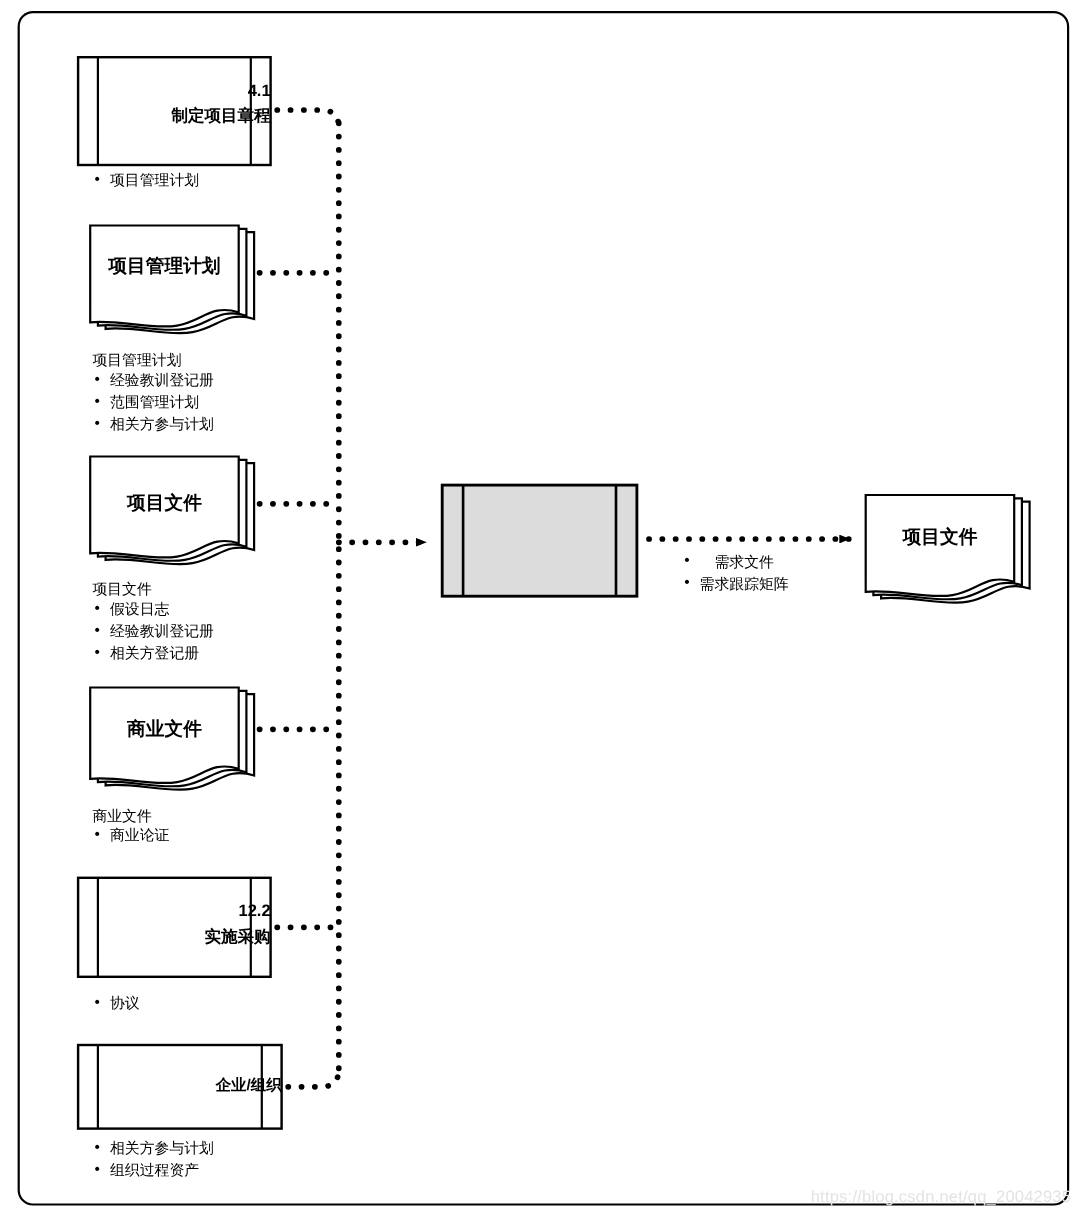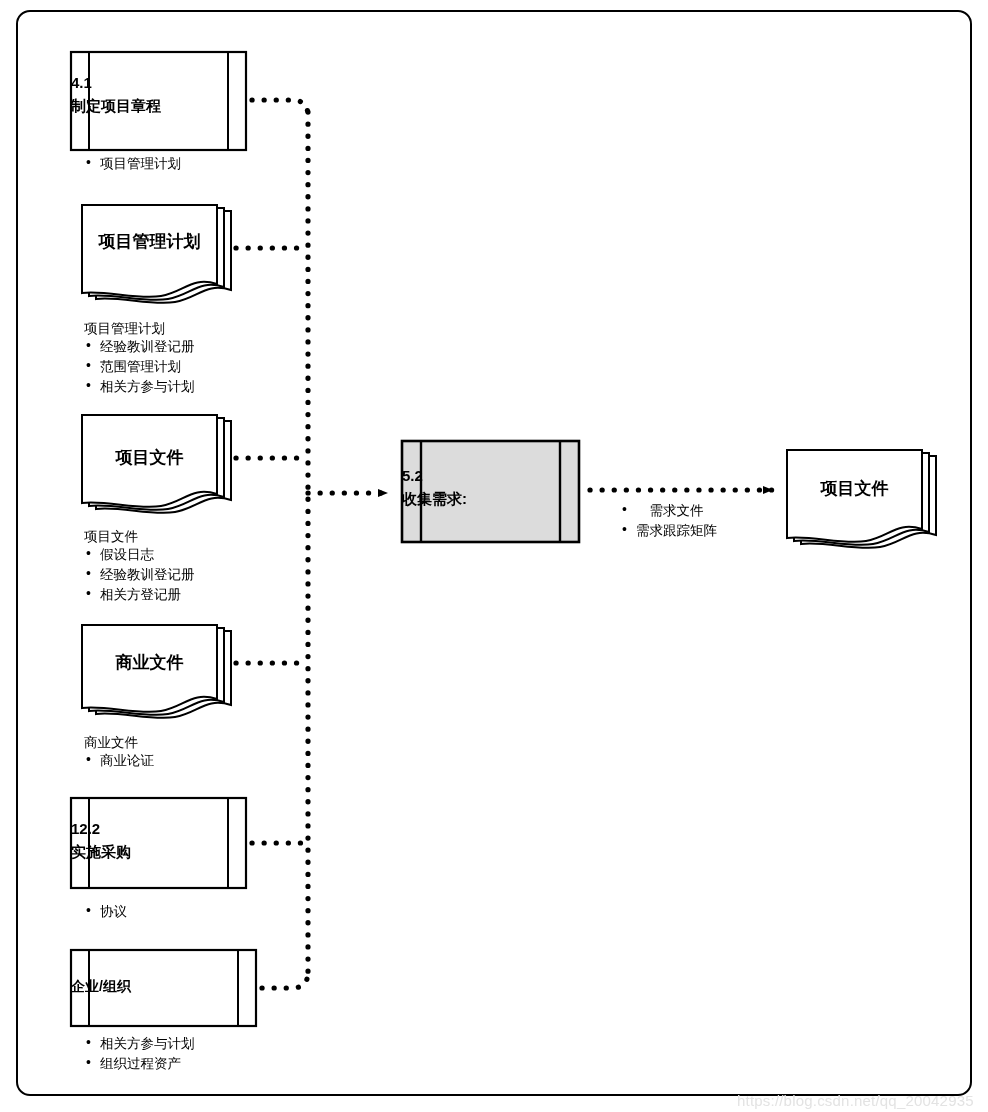--- a/index.html
+++ b/index.html
@@ -37,21 +37,21 @@
   }
   .lbl {
     position: absolute;
     color: #000;
     line-height: 1.25;
     white-space: nowrap;
   }
   .proc-title {
     font-weight: bold;
     font-size: 15px;
-    text-align: left;
+    text-align: right;
     line-height: 1.5;
   }
   .doc-title {
     font-weight: bold;
     font-size: 17px;
     text-align: center;
   }
   .list-head {
     font-size: 13.5px;
   }
@@ -73,21 +73,20 @@
   }
   .bullet-block .bullet-row + .bullet-row {
     margin-top: 2px;
   }
   .watermark {
     position: absolute;
     font-size: 15px;
     color: #e3e3e3;
     letter-spacing: 0.2px;
     white-space: nowrap;
-    margin-top: 12px;
   }
 </style>
 </head>
 <body>
 
 <div id="canvas">
 
   <div class="outer-frame"></div>
 
   <svg class="layer" viewBox="0 0 988 1112">
@@ -212,24 +211,20 @@
   </div>
 
   <div class="lbl proc-title" style="left:71px; top:976px; width:185px; font-size:14px;">
     <span>企业/组织</span>
   </div>
   <div class="bullet-block" style="left:84px; top:1035px;">
     <span class="bullet-row">相关方参与计划</span>
     <span class="bullet-row">组织过程资产</span>
   </div>
 
-  <div class="lbl proc-title" style="left:402px; top:465px; width:177px;">
-    <span>5.2</span><br>
-    <span>收集需求:</span>
-  </div>
 
   <div class="bullet-block" style="left:620px; top:502px;text-align:center;">
     <span class="bullet-row">需求文件</span>
     <span class="bullet-row">需求跟踪矩阵</span>
   </div>
 
   <div class="lbl doc-title" style="left:787px; top:478px; width:135px;">
     <span>项目文件</span>
   </div>
 

